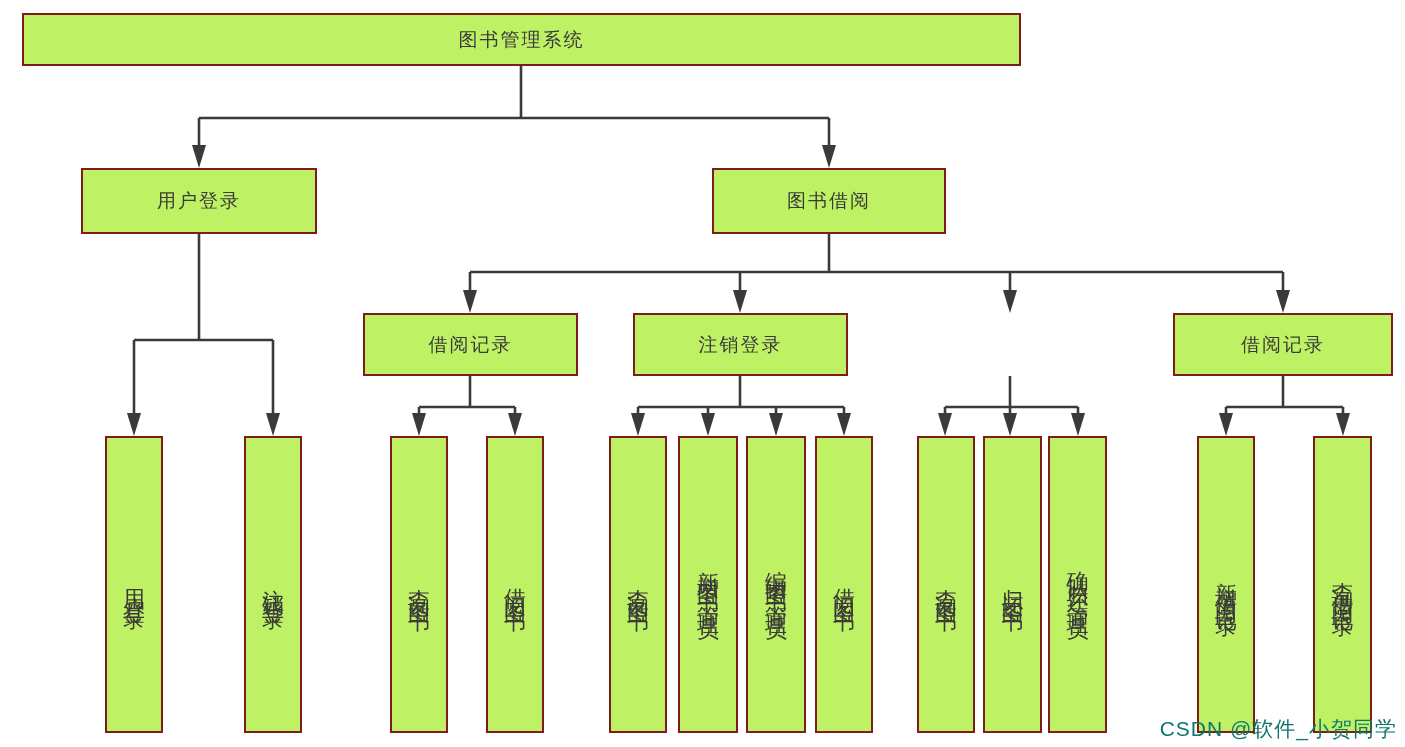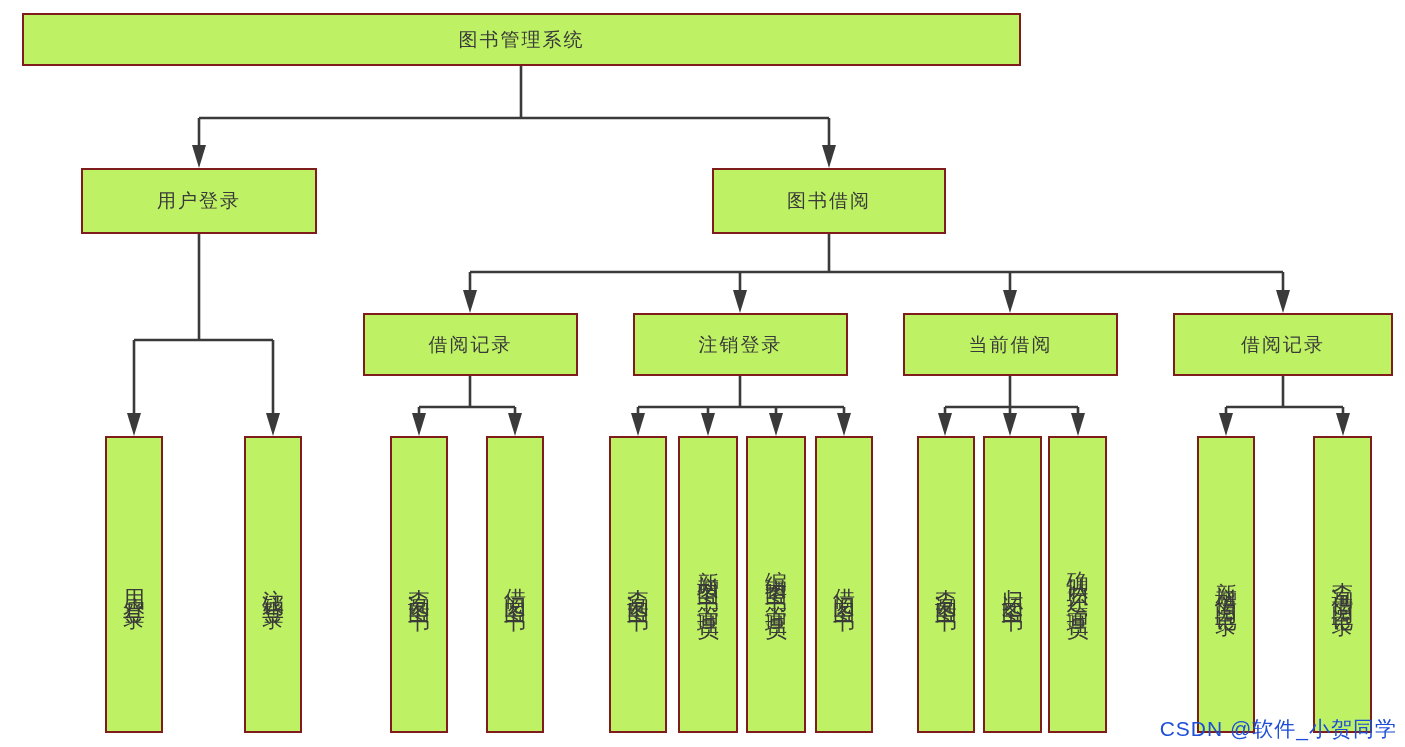--- a/index.html
+++ b/index.html
@@ -13,21 +13,21 @@
     border:2px solid #7f1d1d;display:flex;align-items:center;justify-content:center;
     z-index:2;
   }
   .node.h span{font-size:19px;letter-spacing:2px;white-space:nowrap;}
   .node.v span{
     writing-mode:vertical-rl;text-orientation:mixed;
     font-size:22px;letter-spacing:7px;line-height:1;white-space:nowrap;
   }
   .watermark{
     position:absolute;right:8px;bottom:4px;z-index:6;
-    font-size:21px;letter-spacing:1px;color:#1d4ed8;white-space:nowrap;
+    font-size:21px;letter-spacing:1px;color:#0f766e;white-space:nowrap;
   }
 </style>
 </head>
 <body>
 
 <div class="stage">
 
   <svg class="links" viewBox="0 0 1405 747" xmlns="http://www.w3.org/2000/svg">
       <line x1="521" y1="66" x2="521" y2="118" stroke="#3a3a3a" stroke-width="2.6"></line>
       <line x1="199" y1="118" x2="829" y2="118" stroke="#3a3a3a" stroke-width="2.6"></line>
@@ -93,23 +93,20 @@
   <div class="node h" style="left:712px;top:168px;width:234px;height:66px">
     <span>图书借阅</span>
   </div>
 
   <div class="node h" style="left:363px;top:313px;width:215px;height:63px">
     <span>借阅记录</span>
   </div>
   <div class="node h" style="left:633px;top:313px;width:215px;height:63px">
     <span>注销登录</span>
   </div>
-  <div class="node h" style="left:903px;top:313px;width:215px;height:63px">
-    <span>当前借阅</span>
-  </div>
   <div class="node h" style="left:1173px;top:313px;width:220px;height:63px">
     <span>借阅记录</span>
   </div>
 
   <div class="node v" style="left:105px;top:436px;width:58px;height:297px">
     <span>用户登录</span>
   </div>
   <div class="node v" style="left:244px;top:436px;width:58px;height:297px">
     <span>注销登录</span>
   </div>

